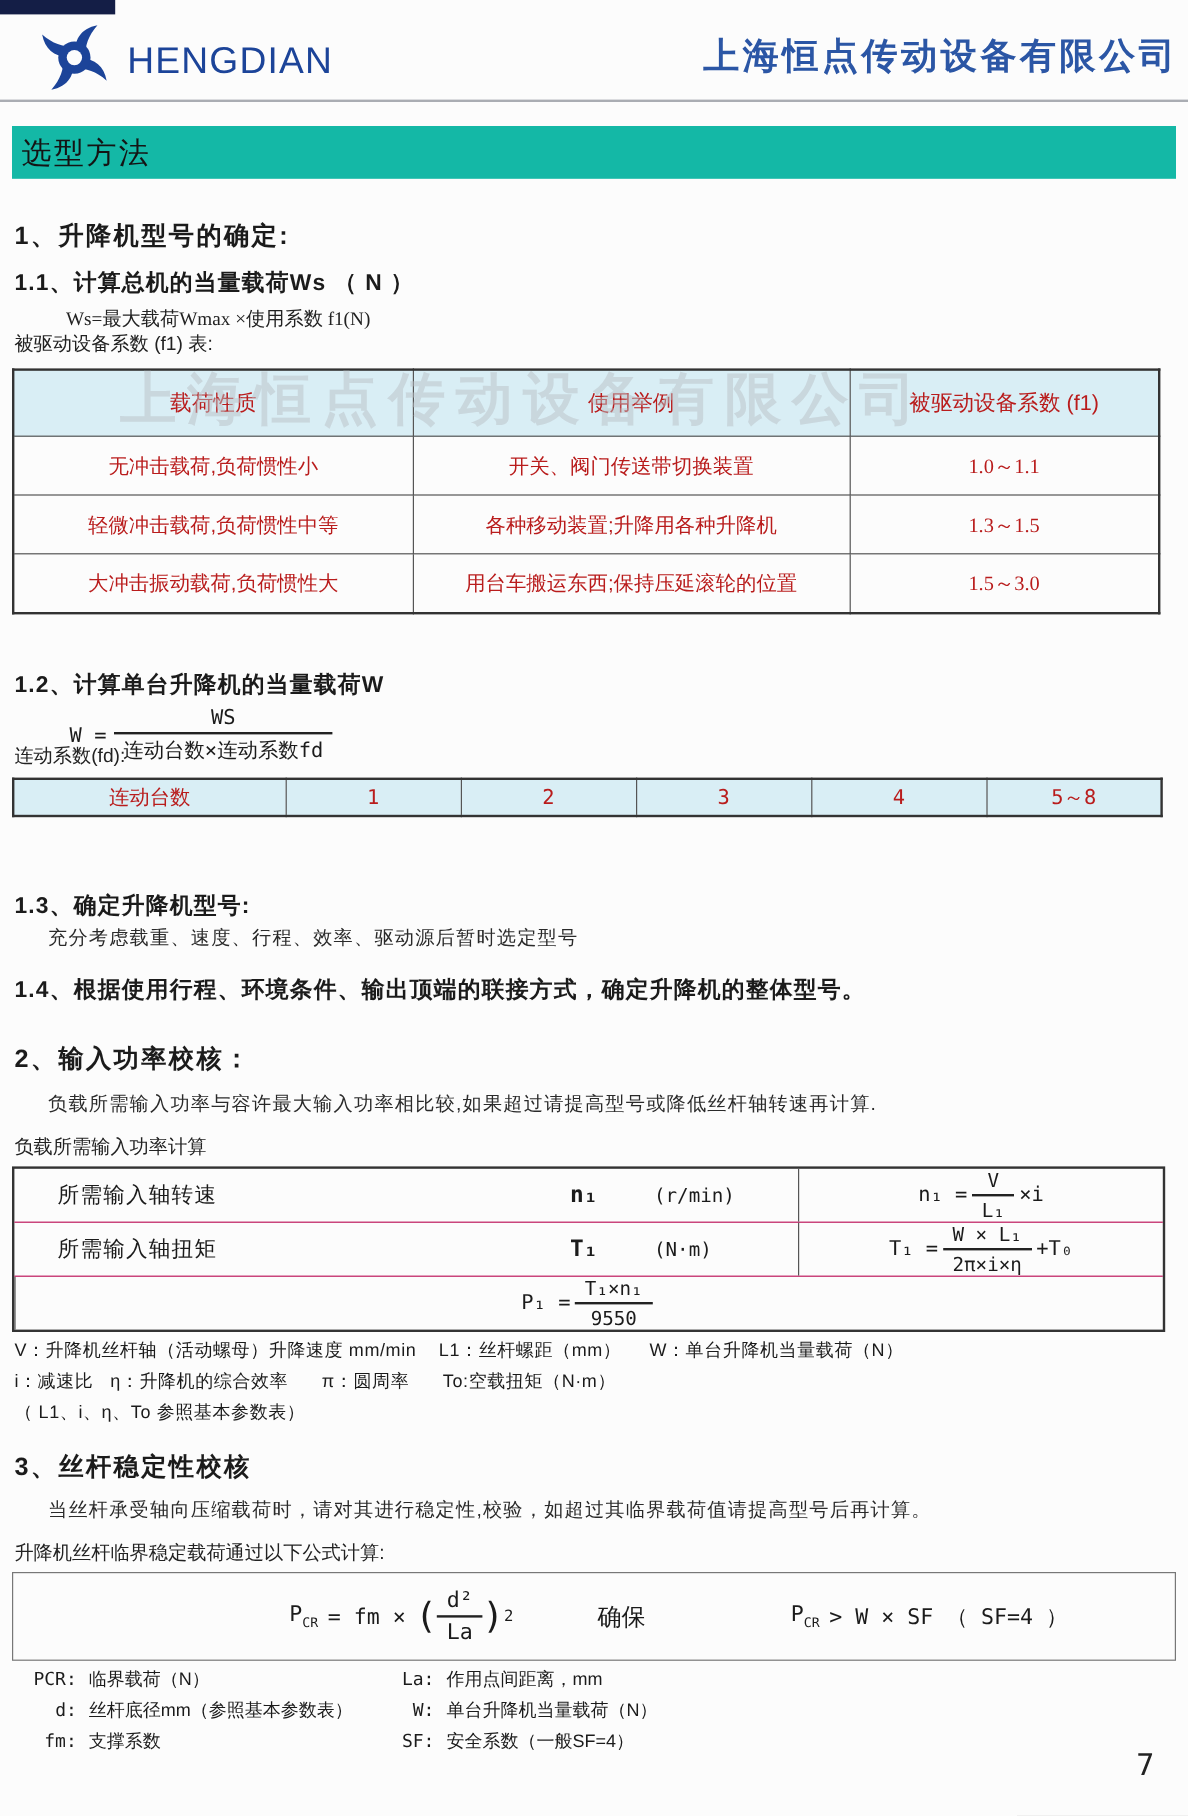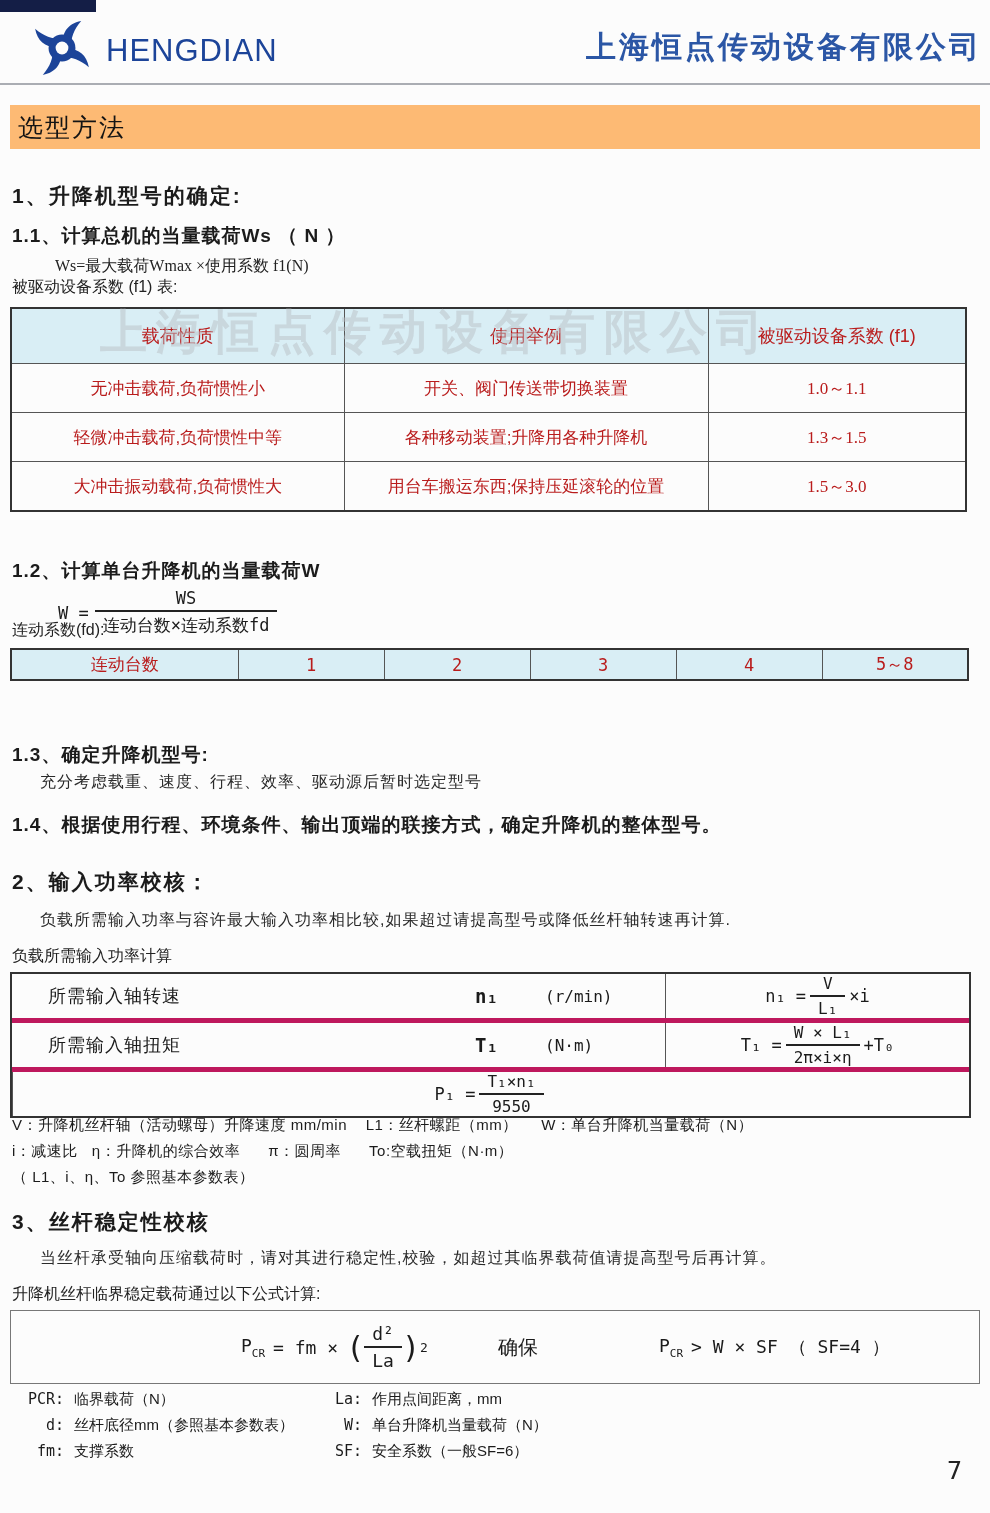--- a/index.html
+++ b/index.html
@@ -9,21 +9,21 @@
 
   
   .top-bar{position:absolute;left:0;top:0;width:96px;height:12px;background:#141e46;}
   .logo-text{position:absolute;left:106px;top:33px;font-size:31px;font-weight:500;
              color:#1c4499;letter-spacing:1px;}
   .company-name{position:absolute;right:8px;top:27px;font-family:"Liberation Serif",serif;
                 font-size:30px;font-weight:bold;color:#2b56a5;letter-spacing:3px;}
   .header-rule{position:absolute;left:0;top:83px;width:990px;height:2px;background:#aaadb3;}
 
   
-  .title-bar{position:absolute;left:10px;top:105px;width:970px;height:44px;background:#fdba74;
+  .title-bar{position:absolute;left:10px;top:105px;width:970px;height:44px;background:#14b8a6;
              display:flex;align-items:center;}
   .title-bar span{font-size:25px;font-weight:500;color:#141414;margin-left:8px;letter-spacing:2px;}
 
   .h1{font-size:21px;font-weight:bold;letter-spacing:2px;}
   .h2{font-size:19px;font-weight:bold;letter-spacing:1px;}
   .body-text{font-size:16px;color:#2a2a2a;letter-spacing:1px;}
   .small-label{font-size:16px;color:#222;}
   .mono{font-family:Liberation Serif, serif;}
 
   
@@ -35,21 +35,21 @@
 
   
   .frac{display:inline-block;text-align:center;vertical-align:middle;font-family:"DejaVu Sans Mono",monospace;}
   .frac .num{display:block;padding:0 8px 2px 8px;}
   .frac .den{display:block;border-top:2px solid #222;padding:2px 8px 0 8px;}
 
   .formula-row{display:flex;align-items:center;font-family:"DejaVu Sans Mono",monospace;}
 
   
   .t3{position:absolute;left:10px;top:972px;width:957px;border:2px solid #333;background:#fcfcfc;}
-  .t3-row{display:flex;height:44px;border-bottom:5px solid #be185d;}
+  .t3-row{display:flex;height:44px;border-bottom:1px solid #be185d;}
   .t3-row:last-child{border-bottom:none;}
   .t3-left{width:653px;display:flex;align-items:center;}
   .t3-right{flex:1;border-left:1px solid #555;display:flex;align-items:center;justify-content:center;}
   .t3-label{font-size:18px;letter-spacing:1px;margin-left:36px;flex:1;text-align:left;}
   .t3-sym{width:70px;font-size:19px;font-weight:bold;font-family:"DejaVu Sans Mono",monospace;text-align:left;}
   .t3-unit{width:120px;font-size:16px;font-family:"DejaVu Sans Mono",monospace;text-align:left;}
   .t3-formula{font-size:17px;}
   .t3-formula .frac{font-size:16px;}
 
   .note-line{font-size:15px;font-weight:500;white-space:pre-wrap;letter-spacing:0.5px;}
@@ -278,18 +278,18 @@
     <div class="legend-row">
       <span class="legend-term lw40">La:</span>
       <span>作用点间距离，mm</span>
     </div>
     <div class="legend-row">
       <span class="legend-term lw40">W:</span>
       <span>单台升降机当量载荷（N）</span>
     </div>
     <div class="legend-row">
       <span class="legend-term lw40">SF:</span>
-      <span>安全系数（一般SF=6）</span>
+      <span>安全系数（一般SF=4）</span>
     </div>
   </div>
 
   <div class="page-num">7</div>
 </div>
 
 </body></html>

